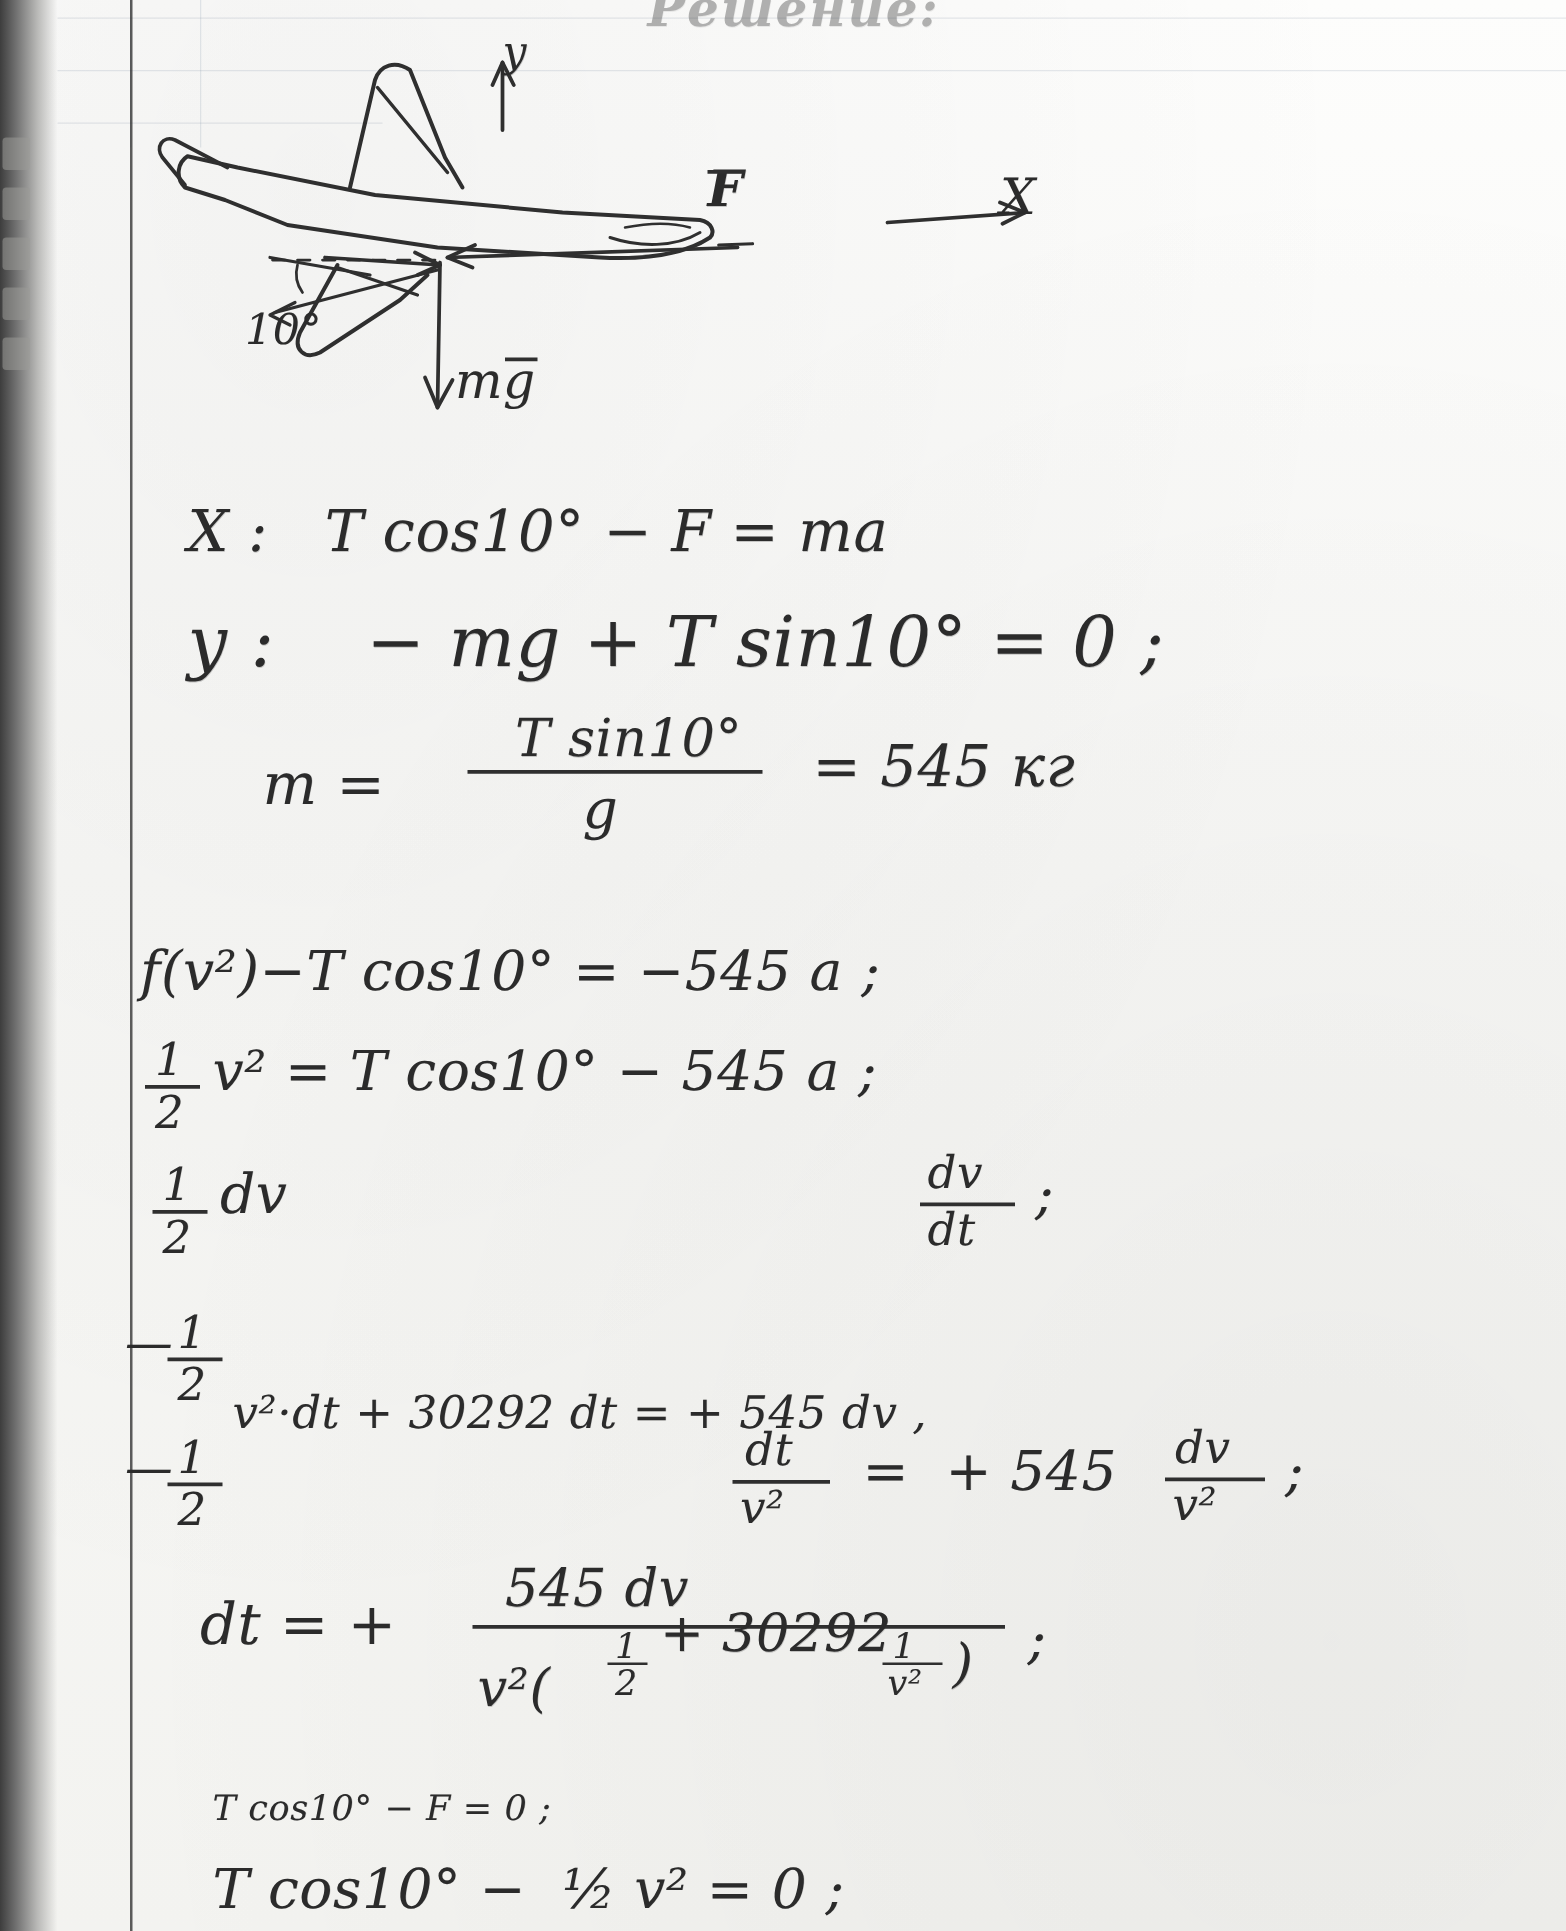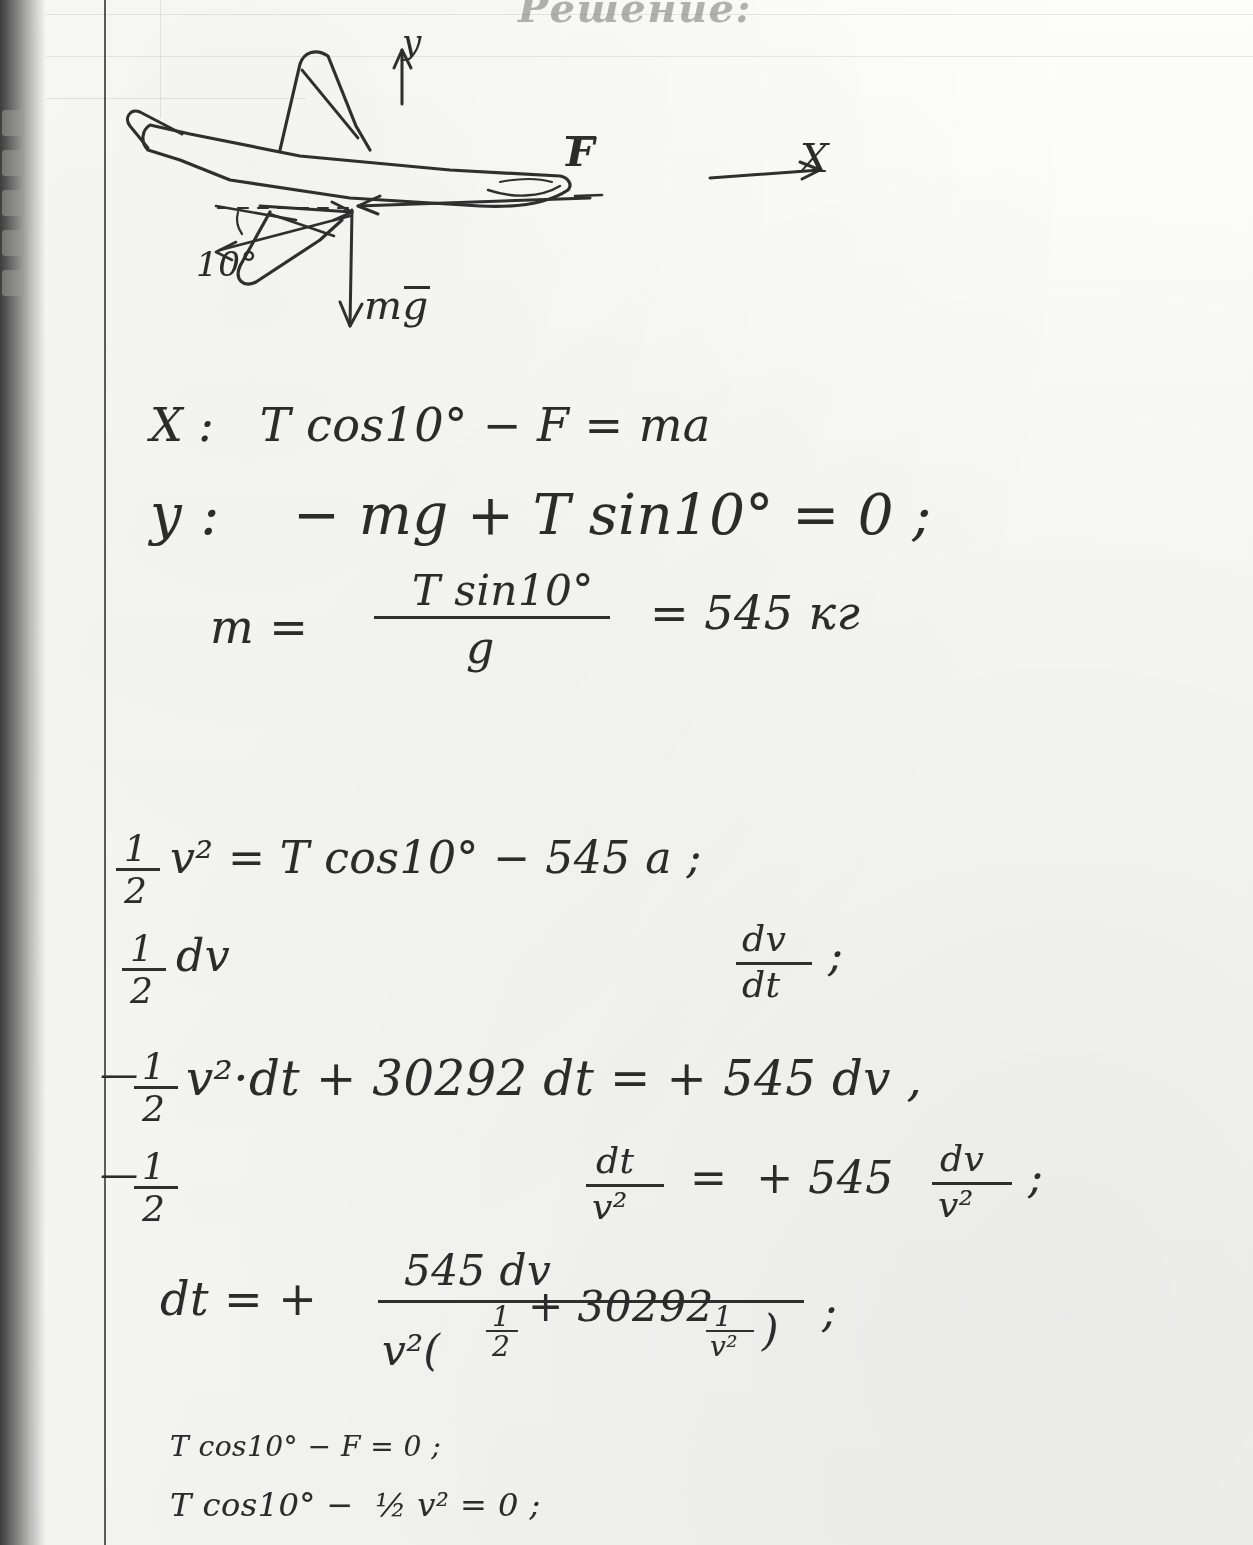--- a/index.html
+++ b/index.html
@@ -168,41 +168,42 @@
   <div class="hw" style="left:150px; top:398px; font-size:46px;">X :   T cos10° − F = ma</div>
 
   <div class="hw" style="left:150px; top:482px; font-size:56px;">y :    − mg + T sin10° = 0 ;</div>
 
   <div class="hw" style="left:210px; top:600px; font-size:46px;">m =</div>
   <div class="hw" style="left:412px; top:566px; font-size:42px;">T sin10°</div>
   <div style="position:absolute; left:374px; top:616px; width:236px; height:3px; background:#2f2f2f;"></div>
   <div class="hw" style="left:466px; top:622px; font-size:44px;">g</div>
   <div class="hw" style="left:650px; top:586px; font-size:46px;font-style:italic;">= 545 кг</div>
 
+  <div class="hw" style="left:112px; top:752px; font-size:44px;">f(v²)−T cos10° = −545 a ;</div>
 
   <div class="hw" style="left:124px; top:828px; font-size:36px;">1</div>
   <div style="position:absolute; left:116px; top:868px; width:44px; height:3px; background:#2f2f2f;"></div>
   <div class="hw" style="left:124px; top:870px; font-size:36px;">2</div>
   <div class="hw" style="left:170px; top:832px; font-size:44px;">v² = T cos10° − 545 a ;</div>
 
   <div class="hw" style="left:130px; top:928px; font-size:36px;">1</div>
   <div style="position:absolute; left:122px; top:968px; width:44px; height:3px; background:#2f2f2f;"></div>
   <div class="hw" style="left:130px; top:970px; font-size:36px;">2</div>
   <div class="hw" style="left:176px; top:930px; font-size:44px;">dv</div>
   <div class="hw" style="left:742px; top:918px; font-size:36px;">dv</div>
   <div style="position:absolute; left:736px; top:962px; width:76px; height:3px; background:#2f2f2f;"></div>
   <div class="hw" style="left:742px; top:964px; font-size:36px;">dt</div>
   <div class="hw" style="left:828px; top:930px; font-size:44px;">;</div>
 
   <div class="hw" style="left:100px; top:1052px; font-size:38px;">—</div>
 
   <div class="hw" style="left:142px; top:1046px; font-size:36px;">1</div>
   <div style="position:absolute; left:134px; top:1086px; width:44px; height:3px; background:#2f2f2f;"></div>
   <div class="hw" style="left:142px; top:1088px; font-size:36px;">2</div>
-  <div class="hw" style="left:186px; top:1050px; font-size:48px;">v²·dt + 30292 dt = + 545 dv ,</div>
+  <div class="hw" style="left:186px; top:1110px; font-size:36px;">v²·dt + 30292 dt = + 545 dv ,</div>
 
   <div class="hw" style="left:100px; top:1152px; font-size:38px;">—</div>
 
   <div class="hw" style="left:142px; top:1146px; font-size:36px;">1</div>
   <div style="position:absolute; left:134px; top:1186px; width:44px; height:3px; background:#2f2f2f;"></div>
   <div class="hw" style="left:142px; top:1188px; font-size:36px;">2</div>
   <div class="hw" style="left:596px; top:1140px; font-size:36px;">dt</div>
   <div style="position:absolute; left:586px; top:1184px; width:78px; height:3px; background:#2f2f2f;"></div>
   <div class="hw" style="left:592px; top:1186px; font-size:36px;">v²</div>
   <div class="hw" style="left:690px; top:1152px; font-size:44px;">=  + 545</div>
@@ -220,15 +221,15 @@
   <div style="position:absolute; left:486px; top:1330px; width:32px; height:2px; background:#2f2f2f;"></div>
   <div class="hw" style="left:492px; top:1330px; font-size:28px;">2</div>
   <div class="hw" style="left:528px; top:1282px; font-size:42px;">+ 30292</div>
   <div class="hw" style="left:714px; top:1300px; font-size:28px;">1</div>
   <div style="position:absolute; left:706px; top:1330px; width:48px; height:2px; background:#2f2f2f;"></div>
   <div class="hw" style="left:710px; top:1330px; font-size:28px;">v²</div>
   <div class="hw" style="left:762px; top:1306px; font-size:42px;">)</div>
   <div class="hw" style="left:822px; top:1286px; font-size:44px;">;</div>
 
   <div class="hw" style="left:170px; top:1430px; font-size:28px;">T cos10° − F = 0 ;</div>
-  <div class="hw" style="left:170px; top:1486px; font-size:32px;">T cos10° −  ½ v² = 0 ;</div>
+  <div class="hw" style="left:170px; top:1486px; font-size:44px;">T cos10° −  ½ v² = 0 ;</div>
 
 </div>
 
 </body></html>

